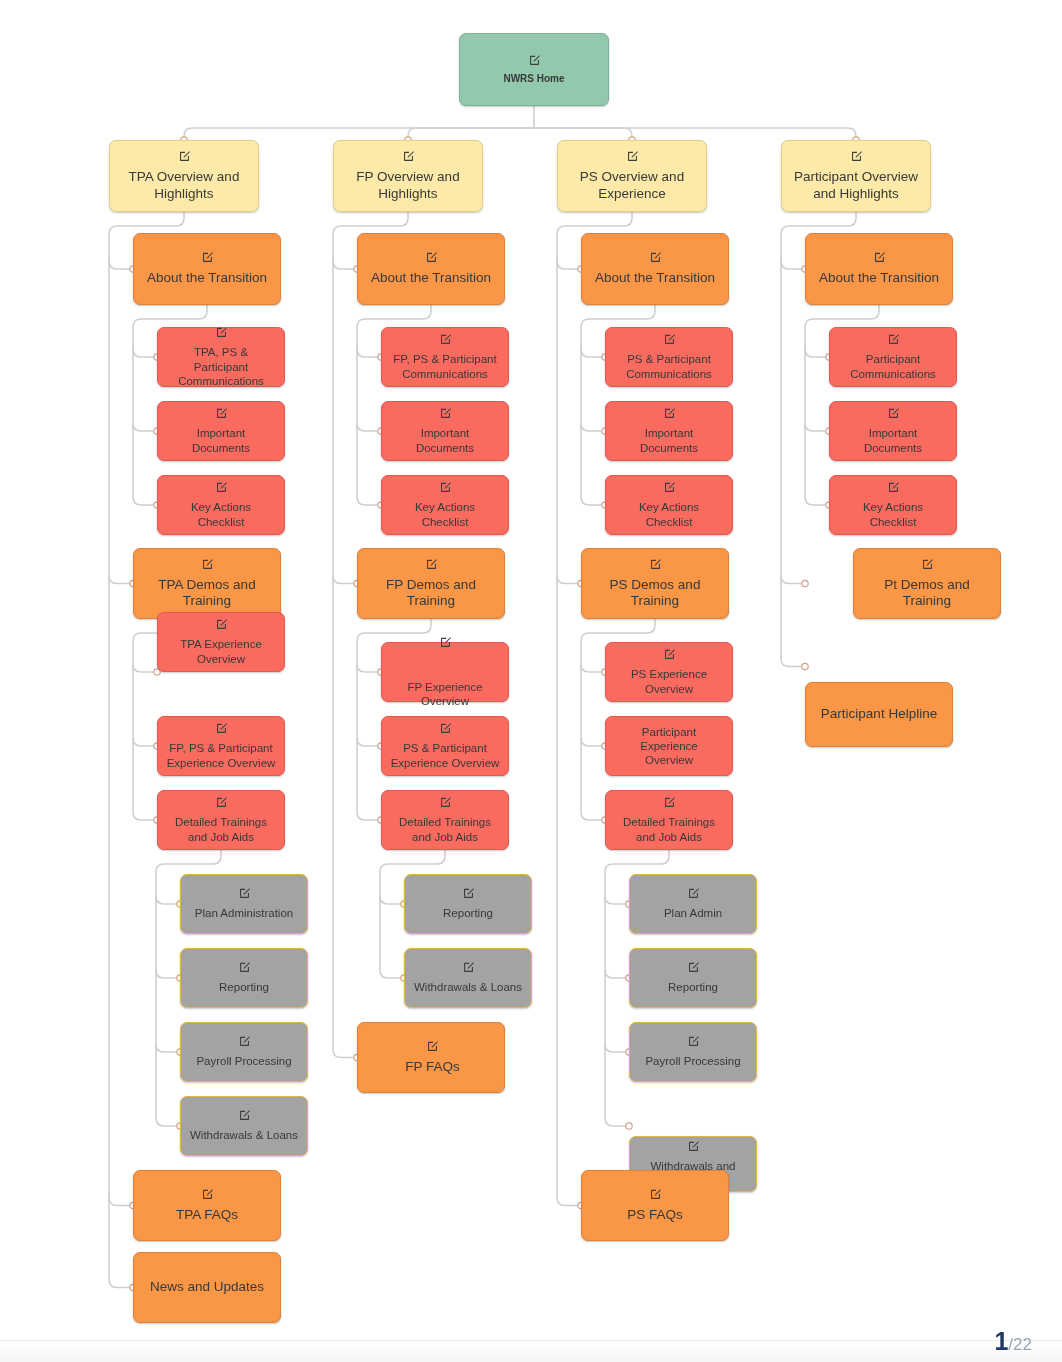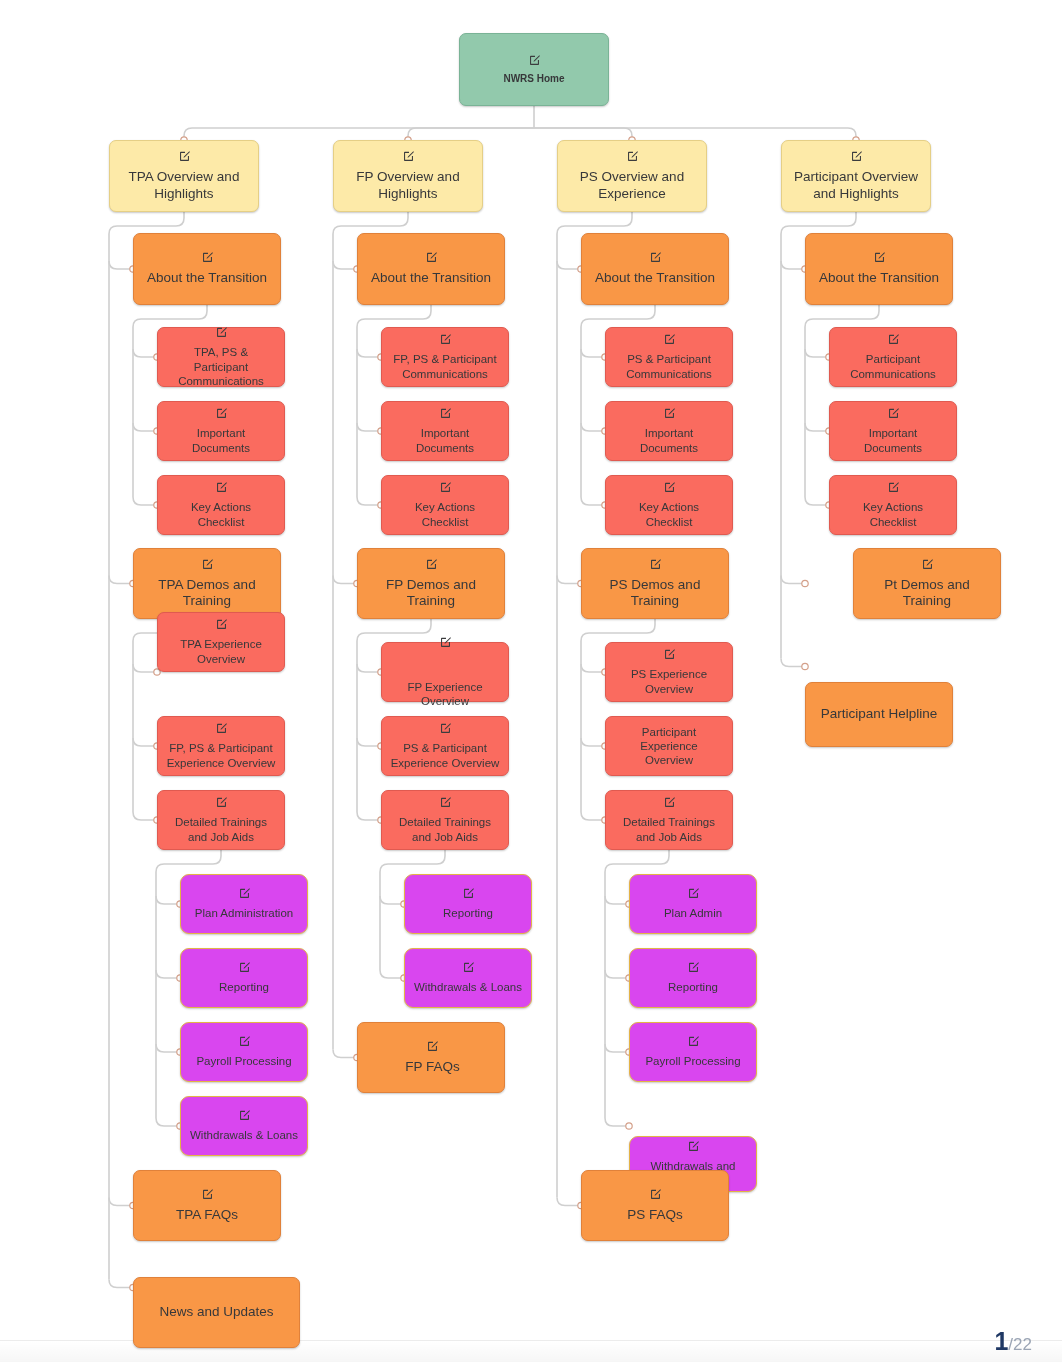--- a/index.html
+++ b/index.html
@@ -52,21 +52,21 @@
   .node.noicon .label { margin-top: 0; }
 
   .lvl-root { background: #92c9ac; border-color: #7ab396; }
   .lvl-root .label { font-size: 10px; font-weight: bold; }
   .lvl-1 { background: #fdeaa8; border-color: #e5cf86; }
   .lvl-1 .label { font-size: 13.5px; }
   .lvl-2 { background: #f99746; border-color: #e0813a; text-align: center; }
   .lvl-2 .label { font-size: 13.5px; }
   .lvl-3 { background: #fa6b5f; border-color: #e05a50; }
   .lvl-3 .label { font-size: 11.5px; }
-  .lvl-4 { background: #d946ef; border-color: #e3b347; border-radius: 9px; }
+  .lvl-4 { background: #a3a3a3; border-color: #e3b347; }
   .lvl-4 .label { font-size: 11.5px; }
 
   #pager {
     position: absolute;
     right: 30px;
     bottom: 6px;
     font-family: Liberation Sans, sans-serif;
     color: #1f3864;
     z-index: 5;
     letter-spacing: 0;
@@ -554,21 +554,21 @@
           </svg></span>
         <span class="label">TPA FAQs</span>
       </div>
       <div class="node lvl-2" style="left: 581px; top: 1170px; width: 148px; height: 71px;">
         <span class="glyph"><svg width="13" height="13" viewBox="0 0 16 16" aria-hidden="true">
             <path d="M2.5 3.2a.9.9 0 0 1 .9-.9h5.2v1.3H3.8v8.4h8.4V7.4h1.3v5.2a.9.9 0 0 1-.9.9H3.4a.9.9 0 0 1-.9-.9z" fill="#3b3c3e"></path>
             <path d="M13.9 1.6 14.7 2.4 8.2 8.9l-1.5.7.7-1.5z" fill="#3b3c3e"></path>
           </svg></span>
         <span class="label">PS FAQs</span>
       </div>
-      <div class="node lvl-2 noicon" style="left: 133px; top: 1252px; width: 167px; height: 71px; margin-top: 25px;">
+      <div class="node lvl-2 noicon" style="left: 133px; top: 1252px; width: 148px; height: 71px;">
         <span class="label">News and Updates</span>
       </div>
     </div>
   <div id="footline"></div>
   <div id="pager">
     <span class="cur">1</span><span class="sep">/</span><span class="tot">22</span>
   </div>
 </div>
 
 </body></html>

